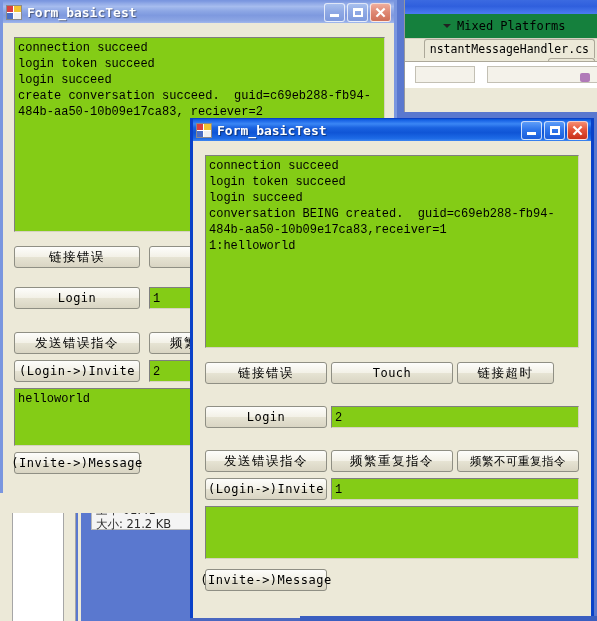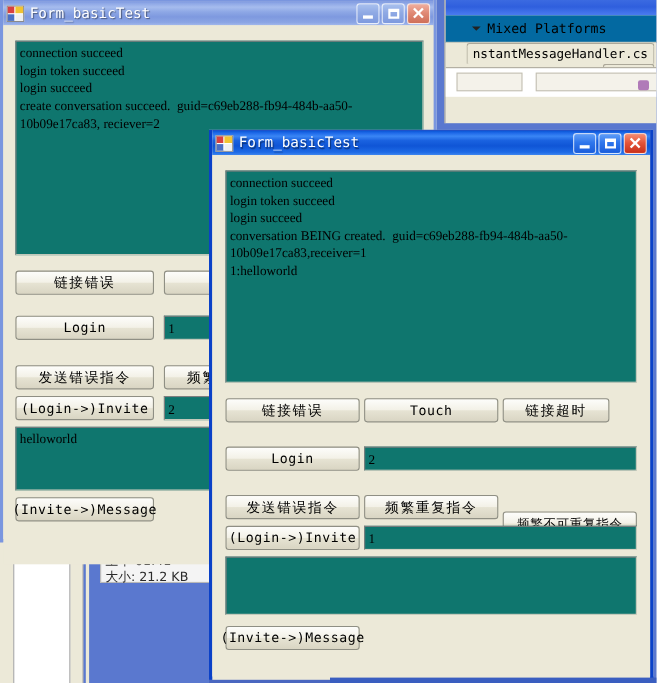--- a/index.html
+++ b/index.html
@@ -42,24 +42,24 @@
     align-items: center;
     padding-left: 6px;
     font-family: "DejaVu Sans Mono", monospace;
     font-size: 12px;
     color: #000;
     gap: 14px;
     white-space: nowrap;
   }
   .vs-toolbar {
     height: 24px;
-    background: #0369a1;
+    background: #15803d;
     display: flex;
     align-items: center;
-    padding-left: 24px;
+    padding-left: 38px;
     font-family: "DejaVu Sans Mono", monospace;
     font-size: 12px;
     color: #000;
     white-space: nowrap;
     border-bottom: 1px solid #d4d0c0;
   }
   .vs-caret {
     display: inline-block;
     width: 0; height: 0;
     border-left: 4px solid transparent;
@@ -155,21 +155,21 @@
   }
   .xp-title.inactive {
     background: linear-gradient(to bottom,
       #7b97e0 0%, #8fa8e6 10%, #a6bcee 25%,
       #8da7e5 45%, #7e99df 65%, #8ba5e4 88%, #a2b8ec 100%);
     border-top: 1px solid #7a96df;
   }
   .xp-title-text {
     font-family: "DejaVu Sans Mono", monospace;
     font-size: 13px;
-    font-weight: normal;
+    font-weight: bold;
     color: #ffffff;
     margin-left: 5px;
     letter-spacing: 0px;
     text-shadow: 1px 1px 1px rgba(0,0,0,0.45);
     white-space: nowrap;
   }
   
   .app-icon {
     width: 16px; height: 15px;
     background: #ffffff;
@@ -235,26 +235,26 @@
     position: relative;
     background: #ece9d8;
     width: 100%;
     height: 100%;
     box-sizing: border-box;
   }
 
   
   .tb {
     position: absolute;
-    background: #0f766e;
+    background: #84cc16;
     border: 1px solid #7f7f7f;
     border-right-color: #d6d2c2;
     border-bottom-color: #d6d2c2;
     box-sizing: border-box;
-    font-family: Liberation Serif, serif;
+    font-family: Liberation Mono, monospace;
     font-size: 12px;
     color: #000;
     padding: 2px 3px;
     overflow: hidden;
     white-space: pre-wrap;
     line-height: 16px;
   }
   .tb.single { line-height: 16px; padding-top: 3px; }
 
   
@@ -414,21 +414,21 @@
 
       <div class="btn cjk" style="left:12px;top:221px;width:122px;height:22px;">链接错误</div>
       <div class="btn" style="left:138px;top:221px;width:122px;height:22px;">Touch</div>
       <div class="btn cjk" style="left:264px;top:221px;width:97px;height:22px;">链接超时</div>
 
       <div class="btn" style="left:12px;top:265px;width:122px;height:22px;">Login</div>
       <div class="tb single" style="left:138px;top:265px;width:248px;height:22px;">2</div>
 
       <div class="btn cjk" style="left:12px;top:309px;width:122px;height:22px;">发送错误指令</div>
       <div class="btn cjk" style="left:138px;top:309px;width:122px;height:22px;">频繁重复指令</div>
-      <div class="btn cjk" style="left:264px;top:324px;width:122px;height:22px;font-size:11.5px;letter-spacing:0.5px;">频繁不可重复指令</div>
+      <div class="btn cjk" style="left:264px;top:309px;width:122px;height:22px;font-size:11.5px;letter-spacing:0.5px;">频繁不可重复指令</div>
 
       <div class="btn" style="left:12px;top:337px;width:122px;height:22px;">(Login-&gt;)Invite</div>
       <div class="tb single" style="left:138px;top:337px;width:248px;height:22px;">1</div>
 
       <div class="tb" style="left:12px;top:365px;width:374px;height:53px;"></div>
 
       <div class="btn" style="left:12px;top:428px;width:122px;height:22px;">(Invite-&gt;)Message</div>
     </div>
   </div>
 

